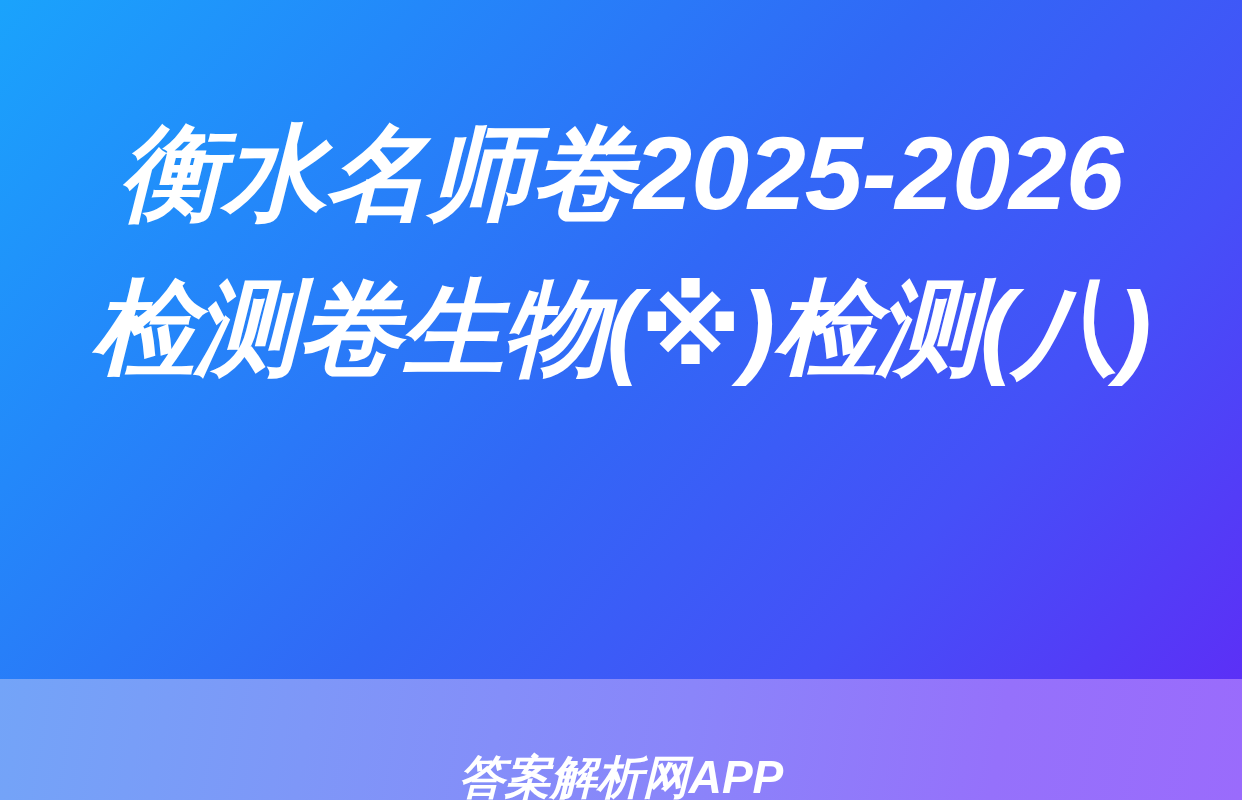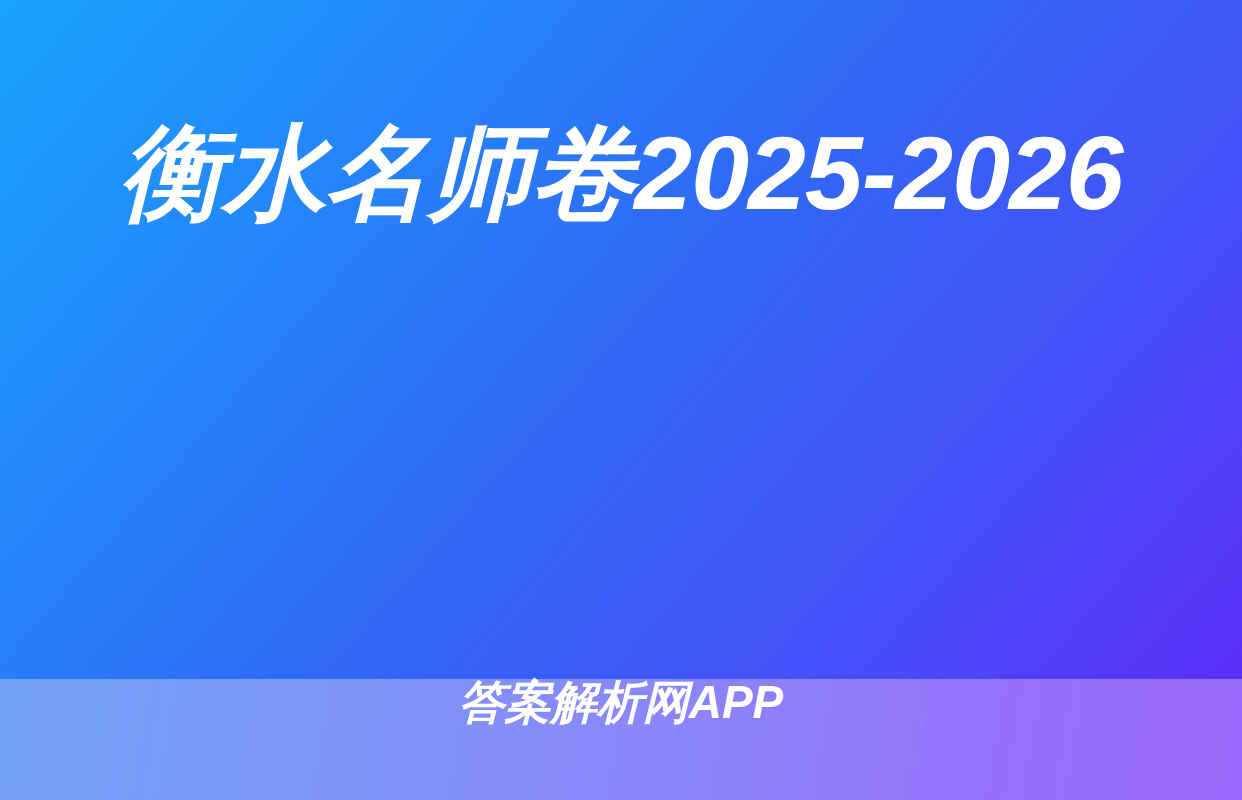--- a/index.html
+++ b/index.html
@@ -56,21 +56,21 @@
     width: 1242px;
     height: 121px;
     z-index: 3;
     background: linear-gradient(100deg,
         #73A4F8 0%,
         #7E97F8 25%,
         #8A85FA 55%,
         #9571FB 80%,
         #9A6BFC 100%);
     display: flex;
-    align-items: flex-start;
+    align-items: flex-end;
     justify-content: center;
   }
 
   .footer-text {
     color: #ffffff;
     font-size: 46px;
     line-height: 1;
     font-weight: 700;
     font-style: italic;
     letter-spacing: 0px;
@@ -78,19 +78,20 @@
     font-family: "Liberation Sans", "DejaVu Sans", sans-serif;
   }
 </style>
 </head>
 <body>
 
 <div class="card">
 
   <div class="title-block">
     <span class="title-line">衡水名师卷2025-2026</span>
+    <span class="title-line">检测卷生物(※)检测(八)</span>
   </div>
 
   <div class="footer-band">
     <span class="footer-text">答案解析网APP</span>
   </div>
 
 </div>
 
 </body></html>

